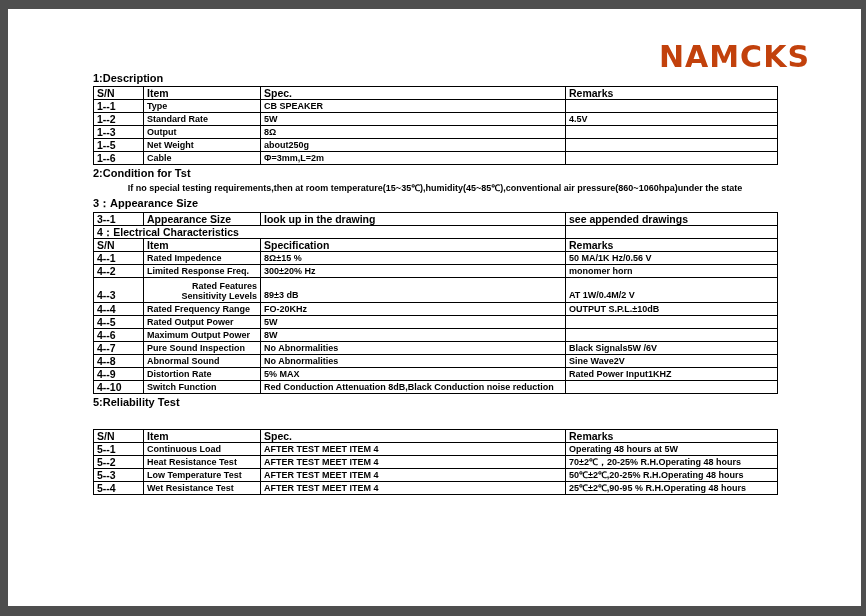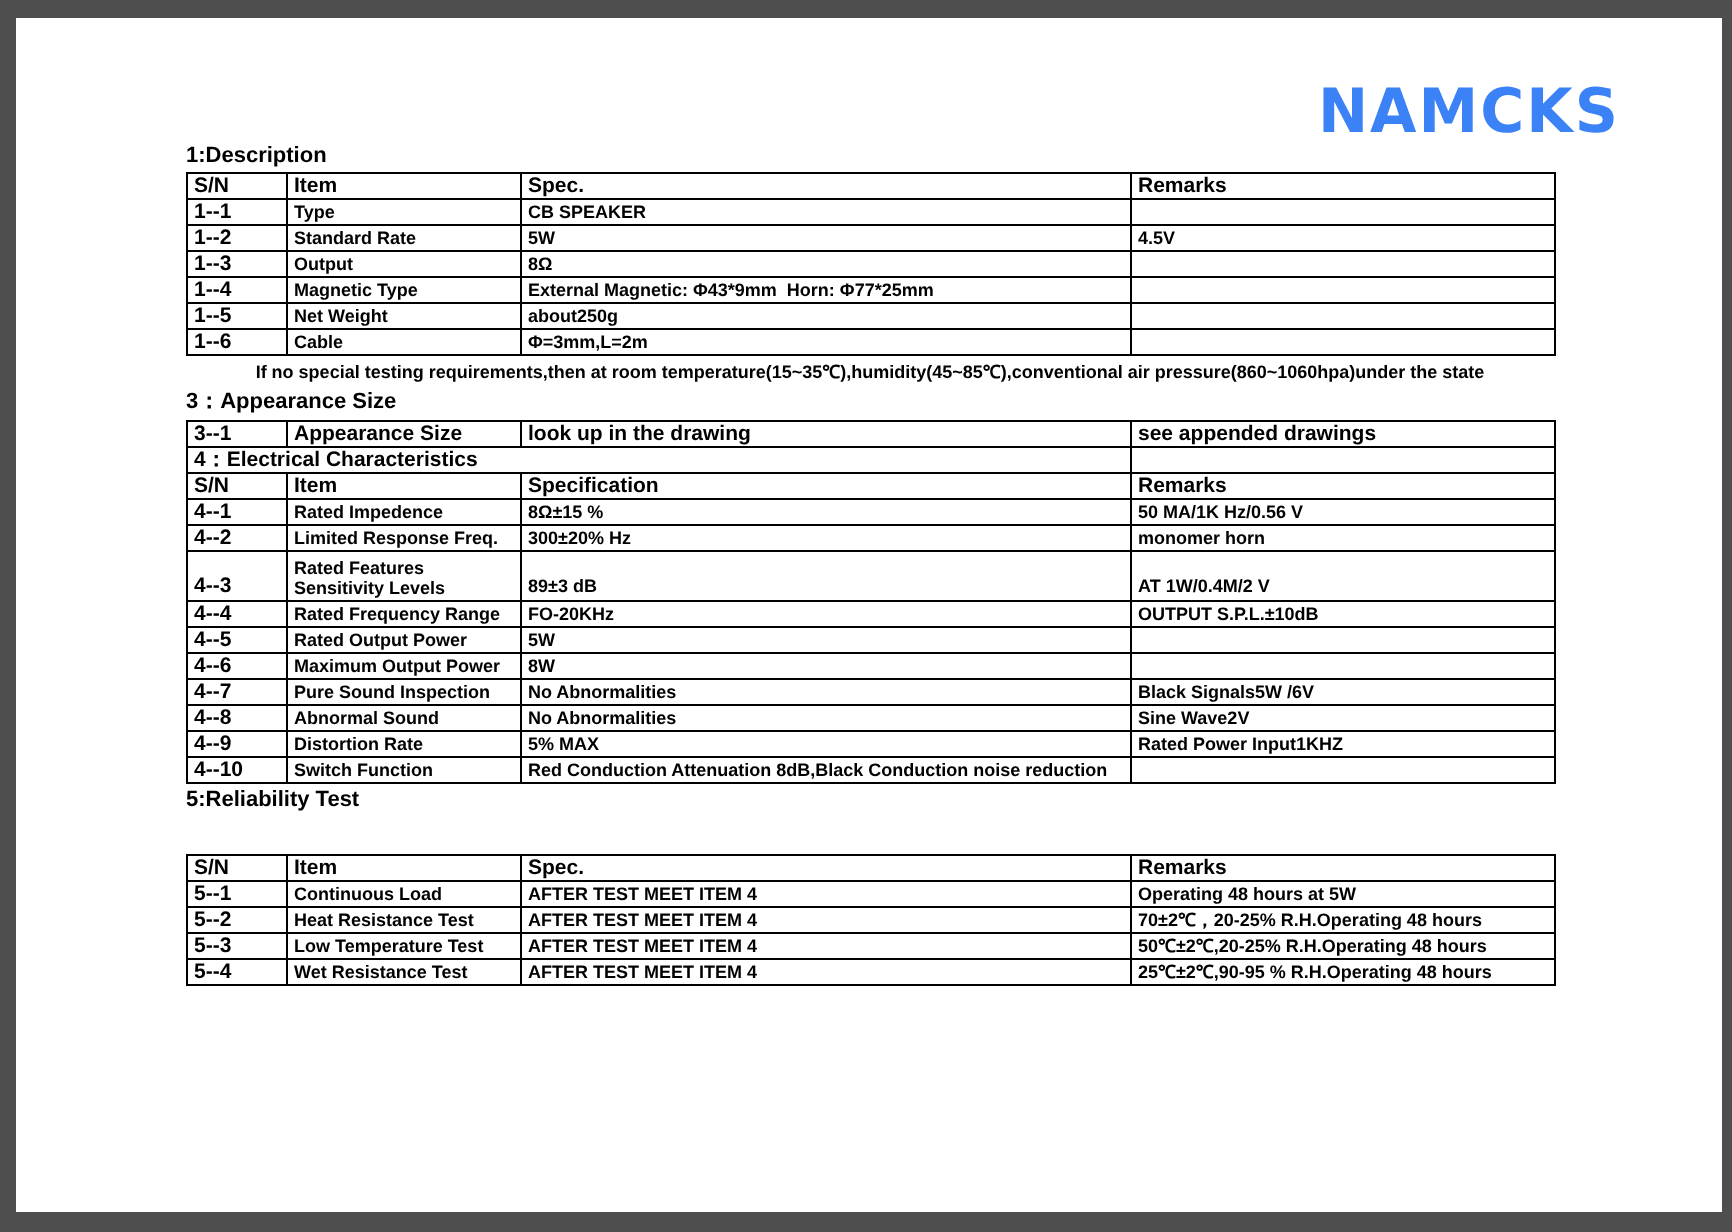--- a/index.html
+++ b/index.html
@@ -22,21 +22,21 @@
   .logo {
     position: absolute;
     top: 33px; left: 640px;
     width: 162px;
     text-align: right;
     font-family: "DejaVu Sans", sans-serif;
     font-weight: bold;
     font-size: 30px;
     line-height: 1;
     letter-spacing: 1px;
-    color: #3b82f6;
+    color: #c2410c;
     transform: scaleY(1.02);
   }
   .content {
     position: absolute;
     left: 85px; top: 63px;
     width: 684px;
   }
   .sec-title {
     font-size: 11px;
     line-height: 13px;
@@ -67,21 +67,21 @@
     line-height: 11px;
     text-align: left;
     vertical-align: middle;
     white-space: nowrap;
     overflow: hidden;
   }
   th { font-size: 10.5px; }
   td.sn { font-size: 10.5px; }
   td.merged { font-size: 10.5px; }
   tr.tall td { height: 25px; vertical-align: bottom; padding-bottom: 1px; }
-  td.wrap { white-space: normal; line-height: 10px; }
+  td.wrap { white-space: normal; line-height: 10px; text-align: right; }
   .mt2 { margin-top: 2px; }
 </style>
 </head>
 <body>
 
 <div class="page">
 
   <div class="logo">NAMCKS</div>
 
   <div class="content">
@@ -114,40 +114,35 @@
         <td>5W</td>
         <td>4.5V</td>
       </tr>
       <tr>
         <td class="sn">1--3</td>
         <td>Output</td>
         <td>8Ω</td>
         <td></td>
       </tr>
       <tr>
-        <td class="sn">1--4</td>
-        <td>Magnetic Type</td>
-        <td>External Magnetic: Φ43*9mm&nbsp; Horn: Φ77*25mm</td>
-        <td></td>
-      </tr>
-      <tr>
         <td class="sn">1--5</td>
         <td>Net Weight</td>
         <td>about250g</td>
         <td></td>
       </tr>
       <tr>
         <td class="sn">1--6</td>
         <td>Cable</td>
         <td>Φ=3mm,L=2m</td>
         <td></td>
       </tr>
     </tbody>
       </table>
 
+    <div class="sec-title mt2">2:Condition for Tst</div>
     <div class="note">If no special testing requirements,then at room temperature(15~35℃),humidity(45~85℃),conventional air pressure(860~1060hpa)under the state</div>
 
     <div class="sec-title">3：Appearance Size</div>
 
     <table class="mt2">
       <colgroup>
           <col class="c-sn">
           <col class="c-item">
           <col class="c-spec">
           <col class="c-rem">

